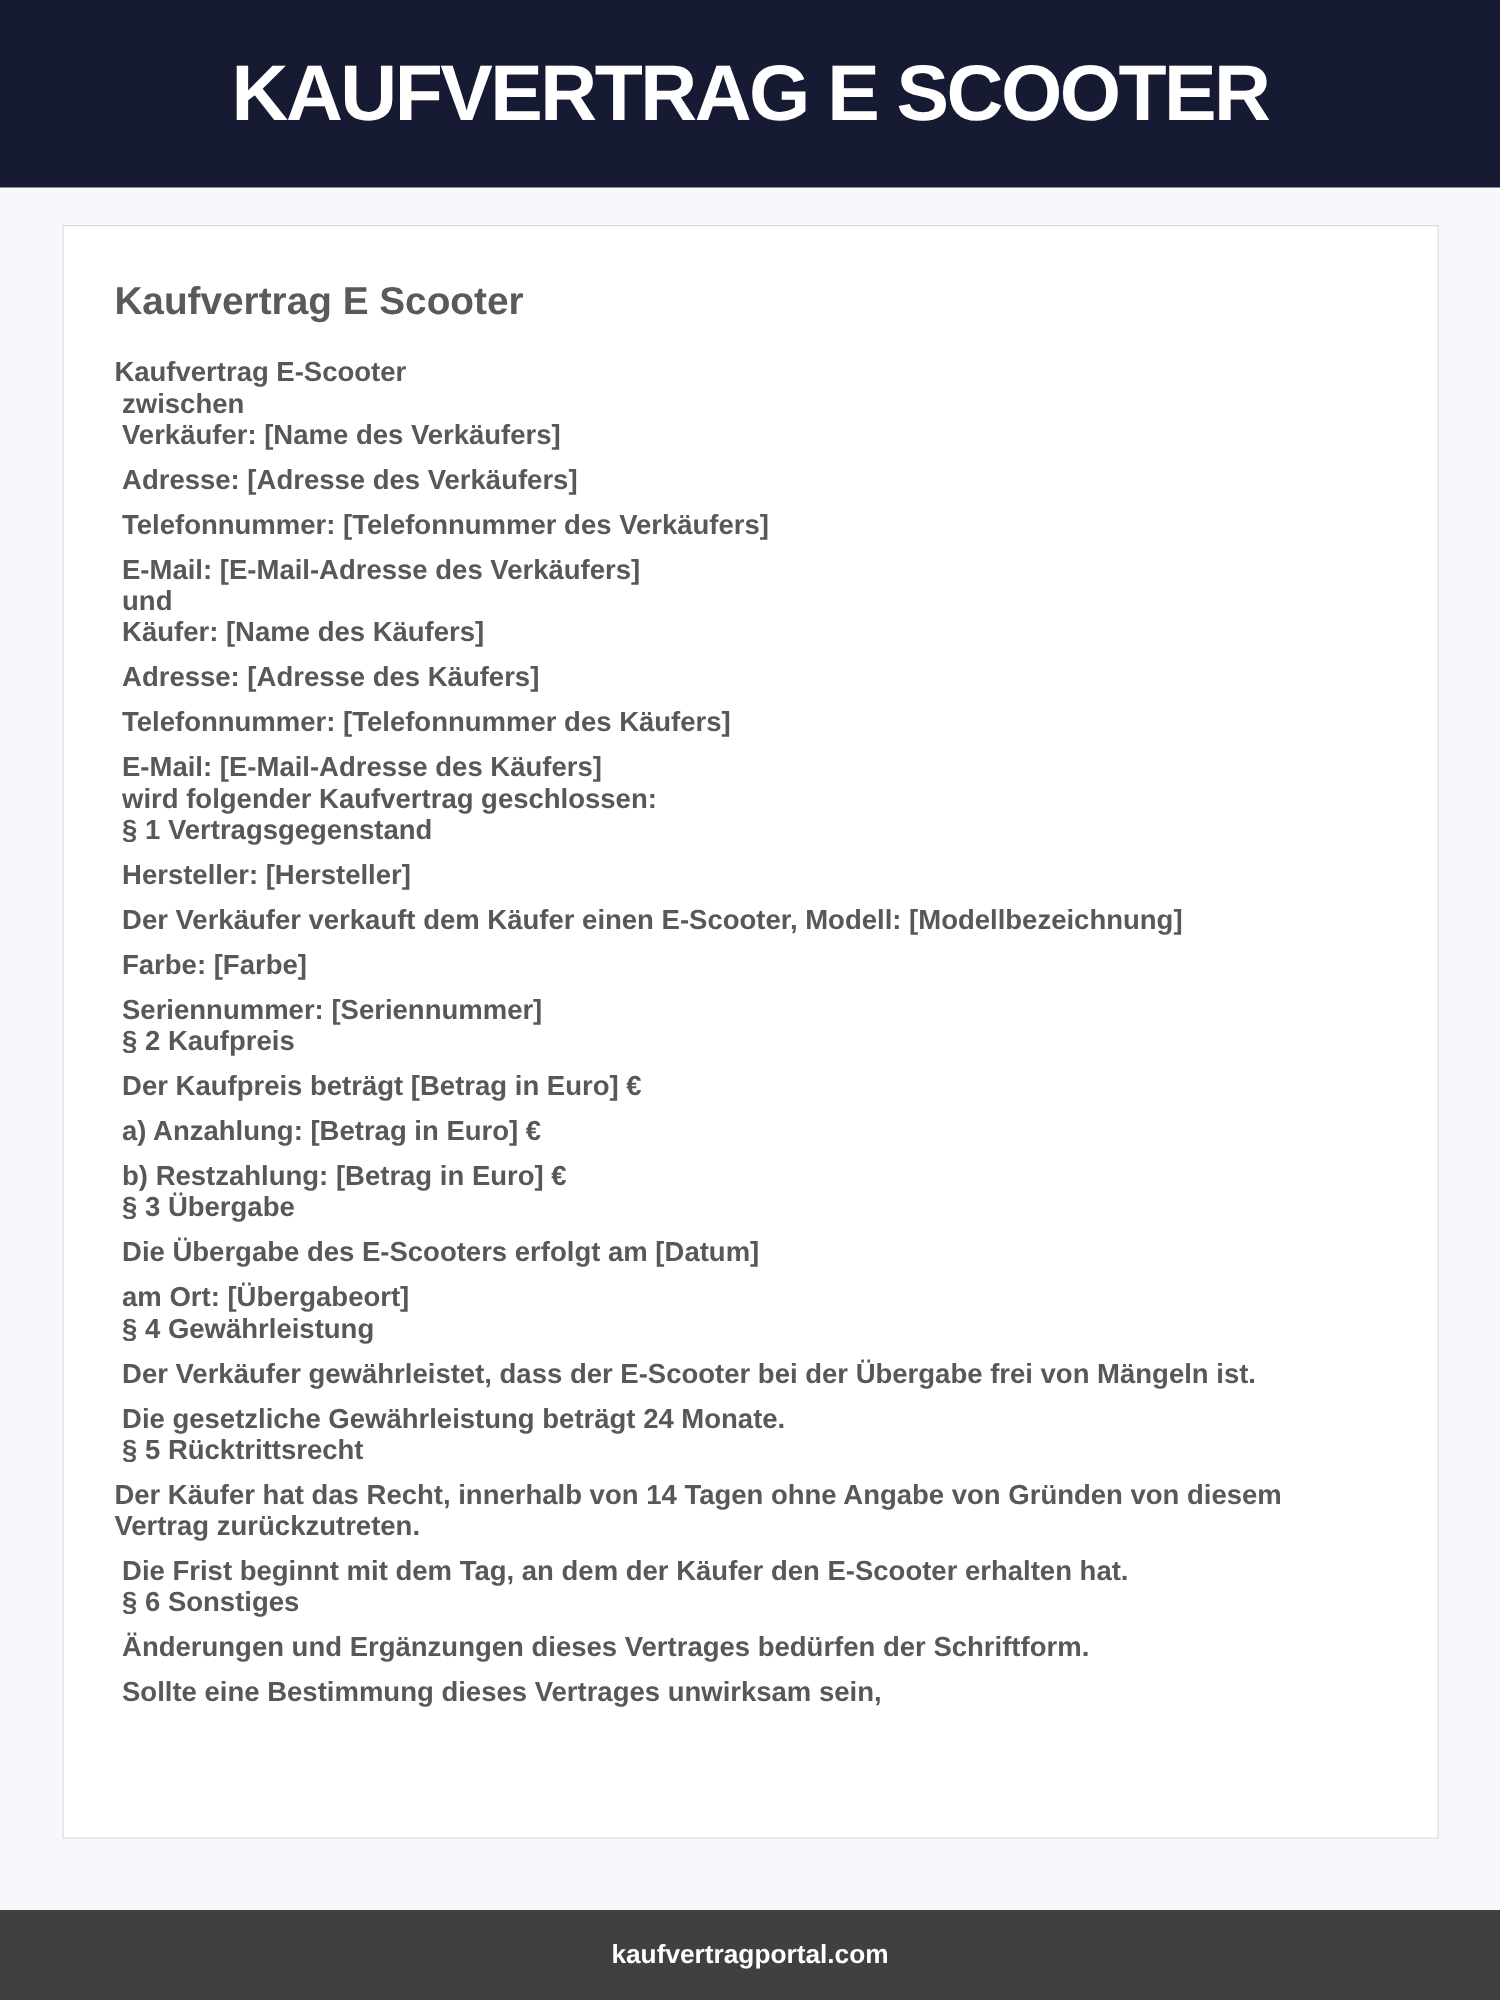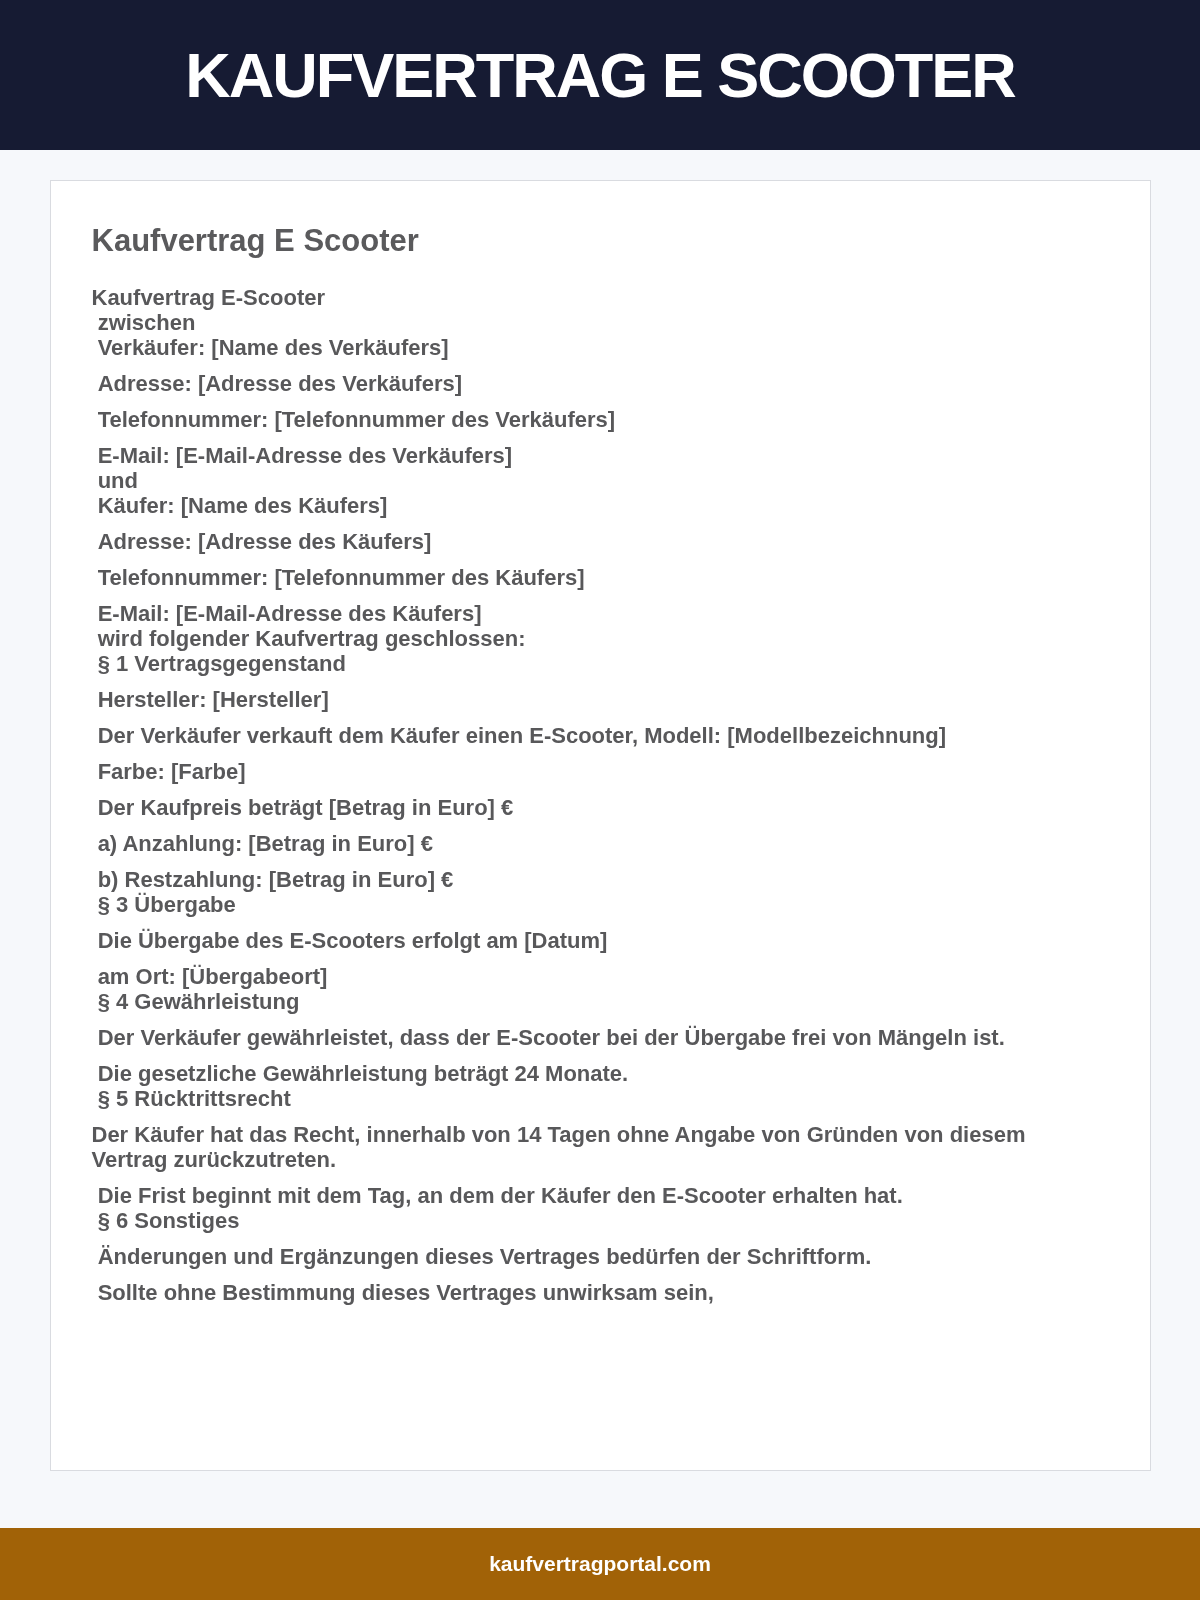--- a/index.html
+++ b/index.html
@@ -47,21 +47,21 @@
     font-weight: 700;
     color: #58585a;
     white-space: pre-wrap;
   }
   .site-footer {
     position: absolute;
     left: 0;
     bottom: 0;
     width: 1200px;
     height: 72px;
-    background: #a16207;
+    background: #404040;
     display: flex;
     align-items: center;
     justify-content: center;
   }
   .site-footer .site-name {
     color: #ffffff;
     font-size: 21px;
     font-weight: 700;
   }
 </style>
@@ -84,33 +84,35 @@
  und
  Käufer: [Name des Käufers]</div>
       <div class="para"> Adresse: [Adresse des Käufers]</div>
       <div class="para"> Telefonnummer: [Telefonnummer des Käufers]</div>
       <div class="para"> E-Mail: [E-Mail-Adresse des Käufers]
  wird folgender Kaufvertrag geschlossen:
  § 1 Vertragsgegenstand</div>
       <div class="para"> Hersteller: [Hersteller]</div>
       <div class="para"> Der Verkäufer verkauft dem Käufer einen E-Scooter, Modell: [Modellbezeichnung]</div>
       <div class="para"> Farbe: [Farbe]</div>
+      <div class="para"> Seriennummer: [Seriennummer]
+ § 2 Kaufpreis</div>
       <div class="para"> Der Kaufpreis beträgt [Betrag in Euro] €</div>
       <div class="para"> a) Anzahlung: [Betrag in Euro] €</div>
       <div class="para"> b) Restzahlung: [Betrag in Euro] €
  § 3 Übergabe</div>
       <div class="para"> Die Übergabe des E-Scooters erfolgt am [Datum]</div>
       <div class="para"> am Ort: [Übergabeort]
  § 4 Gewährleistung</div>
       <div class="para"> Der Verkäufer gewährleistet, dass der E-Scooter bei der Übergabe frei von Mängeln ist.</div>
       <div class="para"> Die gesetzliche Gewährleistung beträgt 24 Monate.
  § 5 Rücktrittsrecht</div>
       <div class="para">Der Käufer hat das Recht, innerhalb von 14 Tagen ohne Angabe von Gründen von diesem Vertrag zurückzutreten.</div>
       <div class="para"> Die Frist beginnt mit dem Tag, an dem der Käufer den E-Scooter erhalten hat.
  § 6 Sonstiges</div>
       <div class="para"> Änderungen und Ergänzungen dieses Vertrages bedürfen der Schriftform.</div>
-      <div class="para"> Sollte ohne Bestimmung dieses Vertrages unwirksam sein,</div>
+      <div class="para"> Sollte eine Bestimmung dieses Vertrages unwirksam sein,</div>
     </div>
 </main>
 
 <footer class="site-footer">
   <span class="site-name">kaufvertragportal.com</span>
 </footer>
 
 </body></html>

